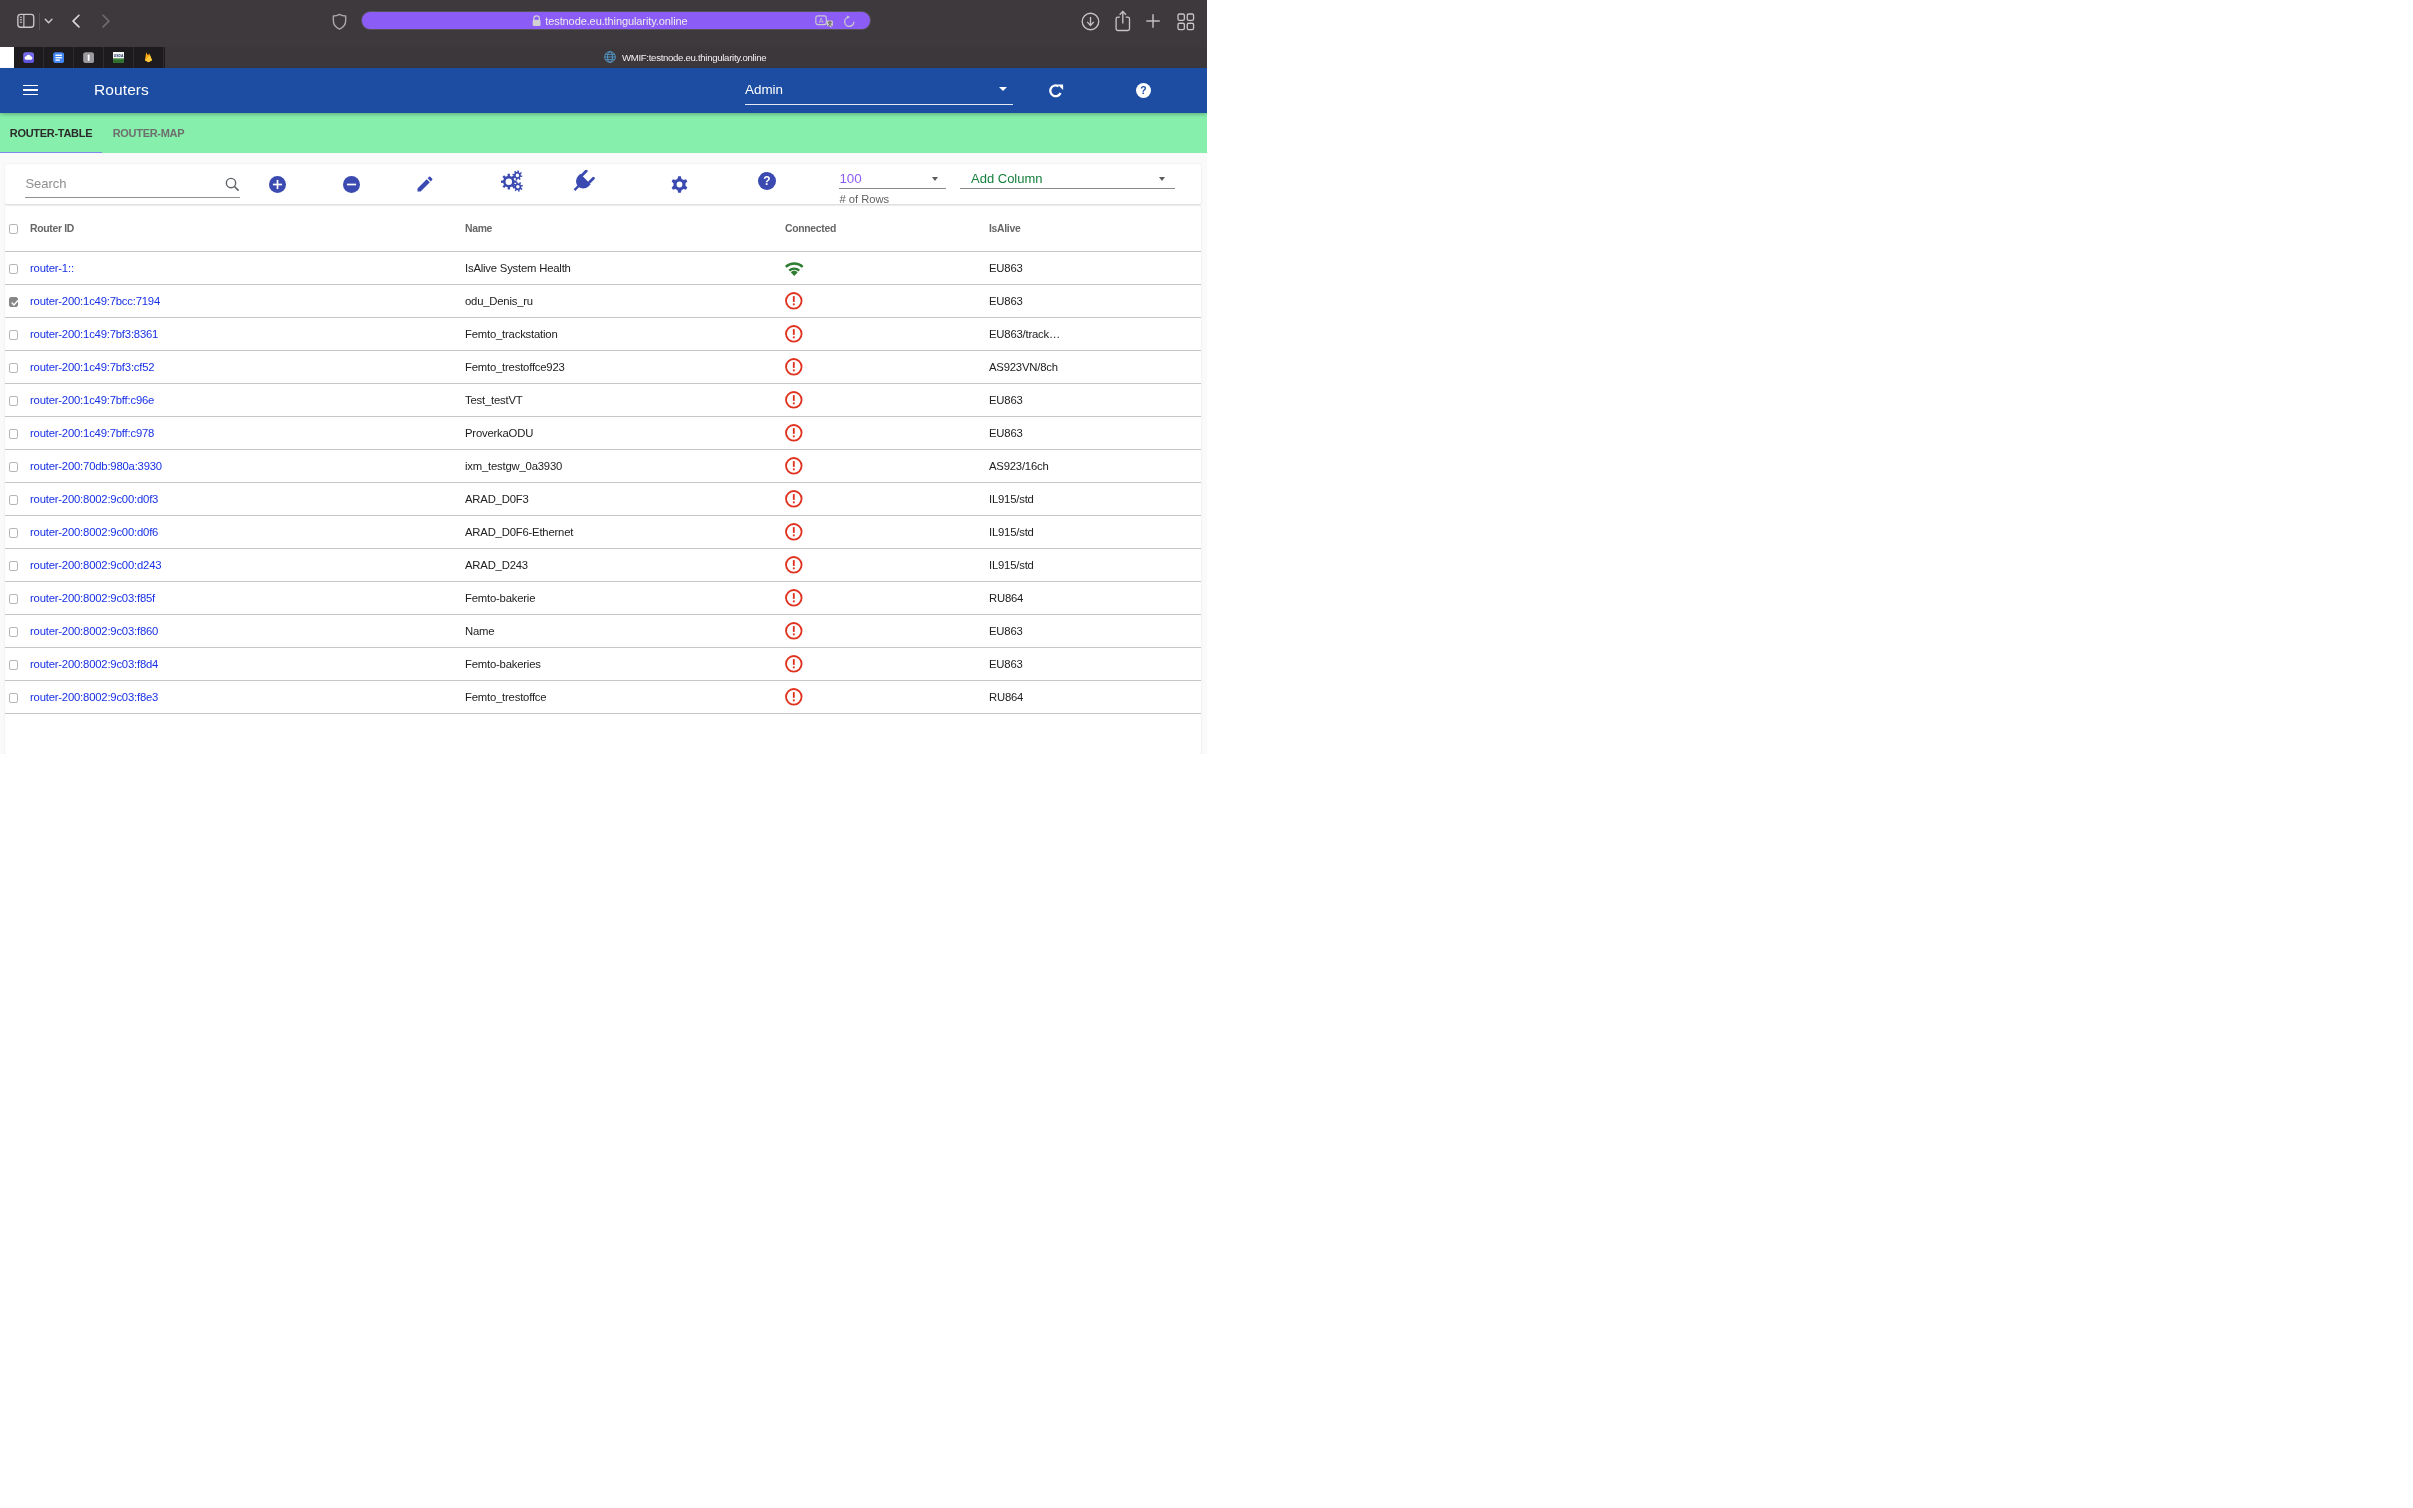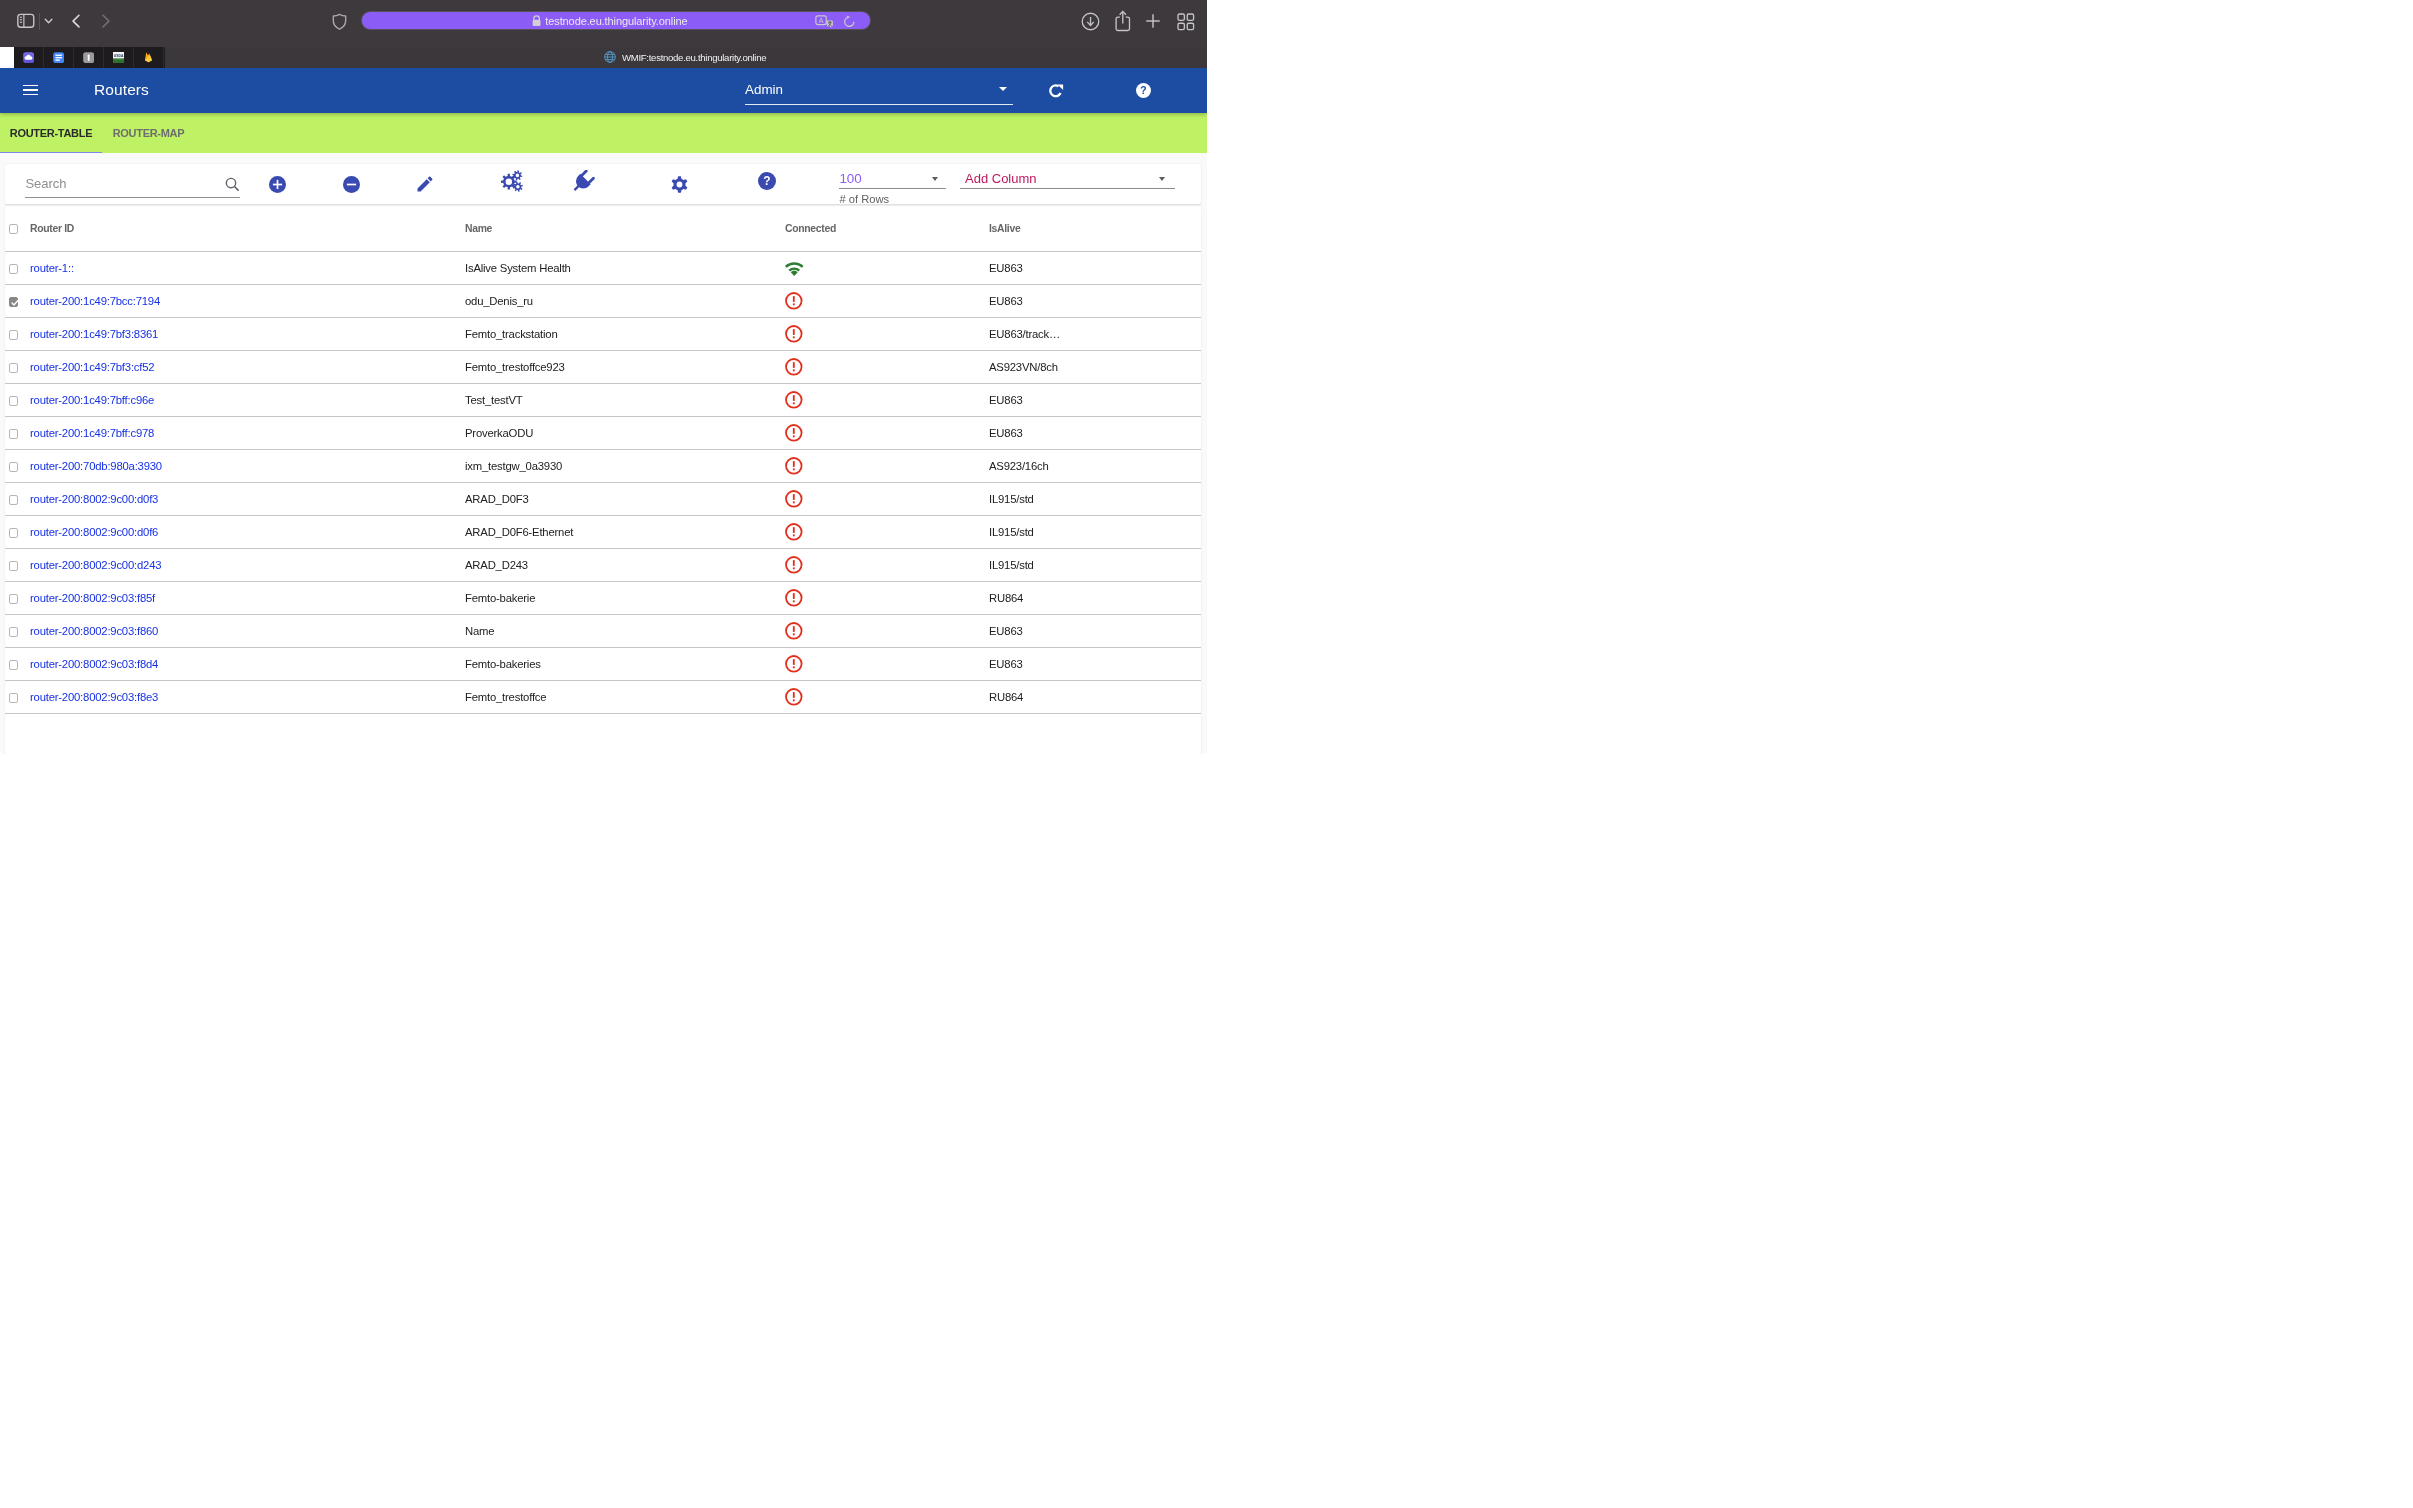--- a/index.html
+++ b/index.html
@@ -18,40 +18,40 @@
   .tabtitle svg { position:absolute; left:590px; top:4.2px; }
   .tabtitle span { position:absolute; left:608px; top:4.9px; }
   .appbar { position:relative; height:45px; background:#1c4da2; box-shadow:0 1.7px 4.2px rgba(0,0,0,0.28); z-index:10; }
   .burger { position:absolute; left:22.6px; top:17px; width:15px; }
   .burger div { height:1.8px; background:#fff; margin-bottom:2.8px; }
   .apptitle { position:absolute; left:94px; top:0; height:45px; display:flex; align-items:center; color:#fff; font-size:15.5px; letter-spacing:0.1px; }
   .adminsel { position:absolute; left:745px; top:0; width:268px; height:45px; color:#fff; }
   .adminsel .txt { position:absolute; left:0; top:14.7px; font-size:13.4px; }
   .adminsel .ul { position:absolute; left:0; right:0; top:36px; height:1.4px; background:rgba(255,255,255,0.88); }
   .adminsel .tri { position:absolute; right:6.3px; top:19.7px; width:0; height:0; border-left:4.2px solid transparent; border-right:4.2px solid transparent; border-top:4.2px solid #fff; }
-  .mdtabs { position:relative; height:40px; background:#bef264; }
+  .mdtabs { position:relative; height:40px; background:#86efac; }
   .mdtab { position:absolute; top:0; height:40px; display:flex; align-items:center; justify-content:center; font-size:11px; font-weight:bold; letter-spacing:-0.3px; }
   .t1 { left:0; width:102px; color:#2b2b2b; }
   .t2 { left:102px; width:93px; color:#6e6e6e; }
   .indic { position:absolute; left:0; top:39px; width:102px; height:1.7px; background:#7d88e8; }
   .content { position:relative; height:602px; background:#fafafa; }
   .card { position:absolute; left:5px; width:1196px; background:#fff; border-radius:1.7px; box-shadow:0 0.8px 1.7px rgba(0,0,0,0.12); }
   .card1 { top:11.7px; height:40px; z-index:2; }
   .card2 { top:53px; height:548px; }
   .srch { position:absolute; left:20px; top:7.5px; width:215px; height:26.4px; border-bottom:1px solid #909090; color:#8f8f8f; font-size:13px; }
   .srch span { position:absolute; left:0.4px; top:4.2px; }
   .ib { position:absolute; top:0; }
   .nrows { position:absolute; left:834px; top:0; width:107px; }
   .nrows .v { font-size:13.4px; color:#8b5cf6; position:absolute; top:6.7px; left:0.4px; }
   .nrows .ul { position:absolute; top:24px; left:0; width:107px; height:1px; background:#8b8b8b; }
   .nrows .lab { position:absolute; top:30px; left:0.4px; font-size:11.2px; line-height:10.5px; color:#616161; white-space:nowrap; }
   .nrows .tri, .addcol .tri { position:absolute; width:0; height:0; border-left:3.8px solid transparent; border-right:3.8px solid transparent; border-top:4px solid #5c5c5c; top:12.6px; }
   .nrows .tri { left:93px; }
   .addcol { position:absolute; left:955px; top:0; width:215px; }
-  .addcol .v { font-size:13px; color:#be185d; position:absolute; top:6.7px; left:5px; }
+  .addcol .v { font-size:13px; color:#15803d; position:absolute; top:6.7px; left:11px; }
   .addcol .ul { position:absolute; top:24px; left:0; width:215px; height:1px; background:#8b8b8b; }
   .addcol .tri { left:199px; }
   table.grid { position:absolute; left:0; top:0; width:1196px; border-collapse:collapse; table-layout:fixed; }
   table.grid td, table.grid th { padding:0; vertical-align:middle; font-weight:normal; text-align:left; }
   col.c0 { width:25px; } col.c1 { width:435px; } col.c2 { width:320px; } col.c3 { width:204px; } col.c4 { width:212px; }
   tr.hdr { height:46px; }
   tr.hdr td { color:#666; font-size:10.4px; font-weight:bold; letter-spacing:-0.3px; border-bottom:0.8px solid #c6c6c6; }
   tr.r { height:33px; }
   tr.r td { border-bottom:0.8px solid #c6c6c6; font-size:11.3px; letter-spacing:-0.2px; color:#212121; }
   a.lnk { color:#1730e5; text-decoration:none; letter-spacing:-0.2px; }

